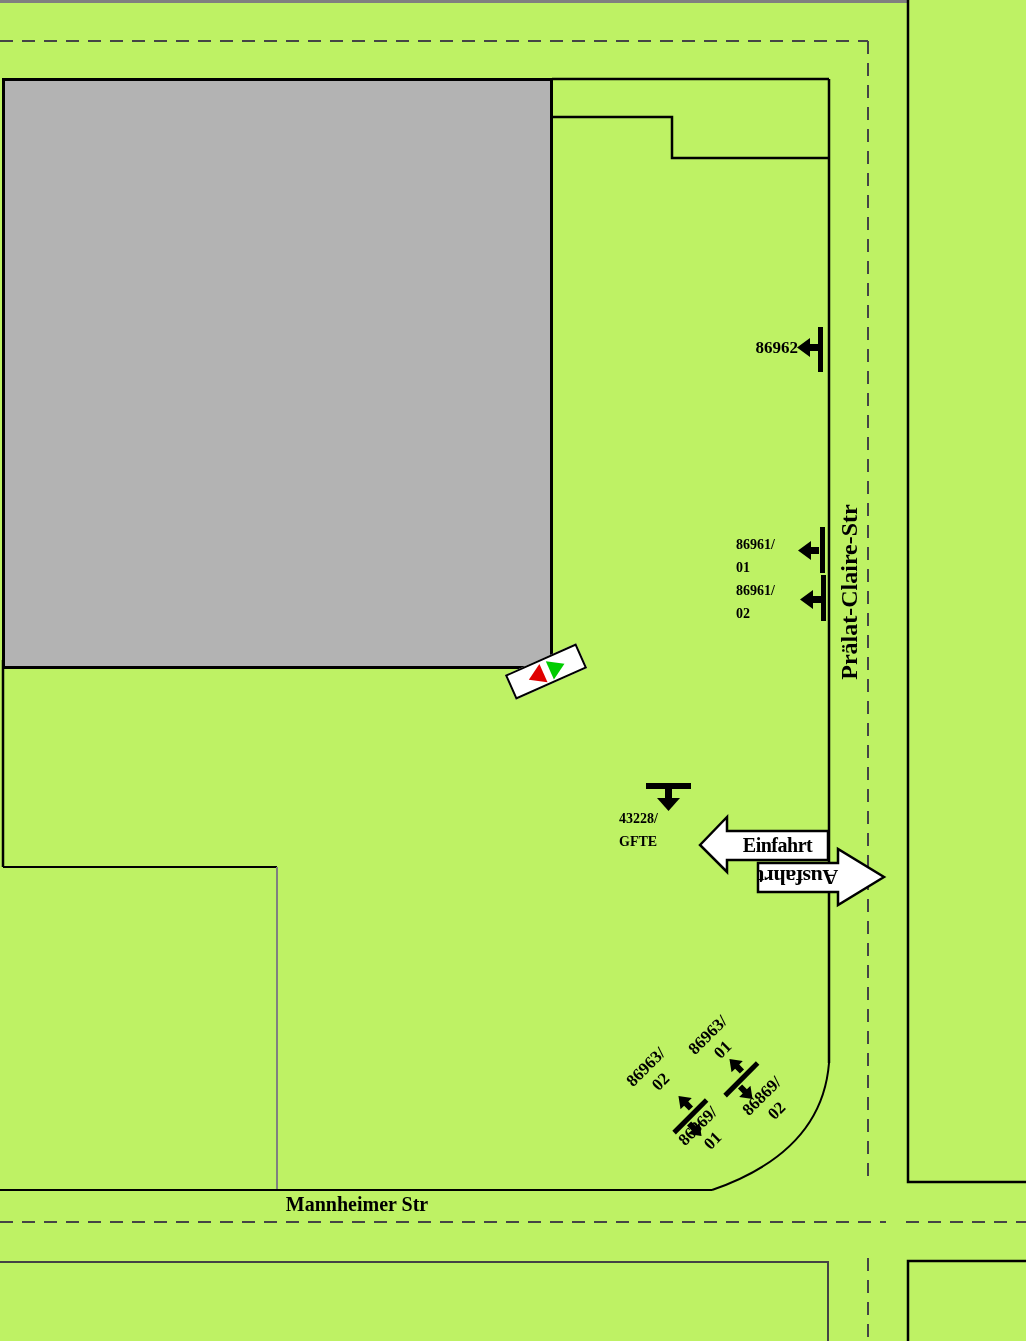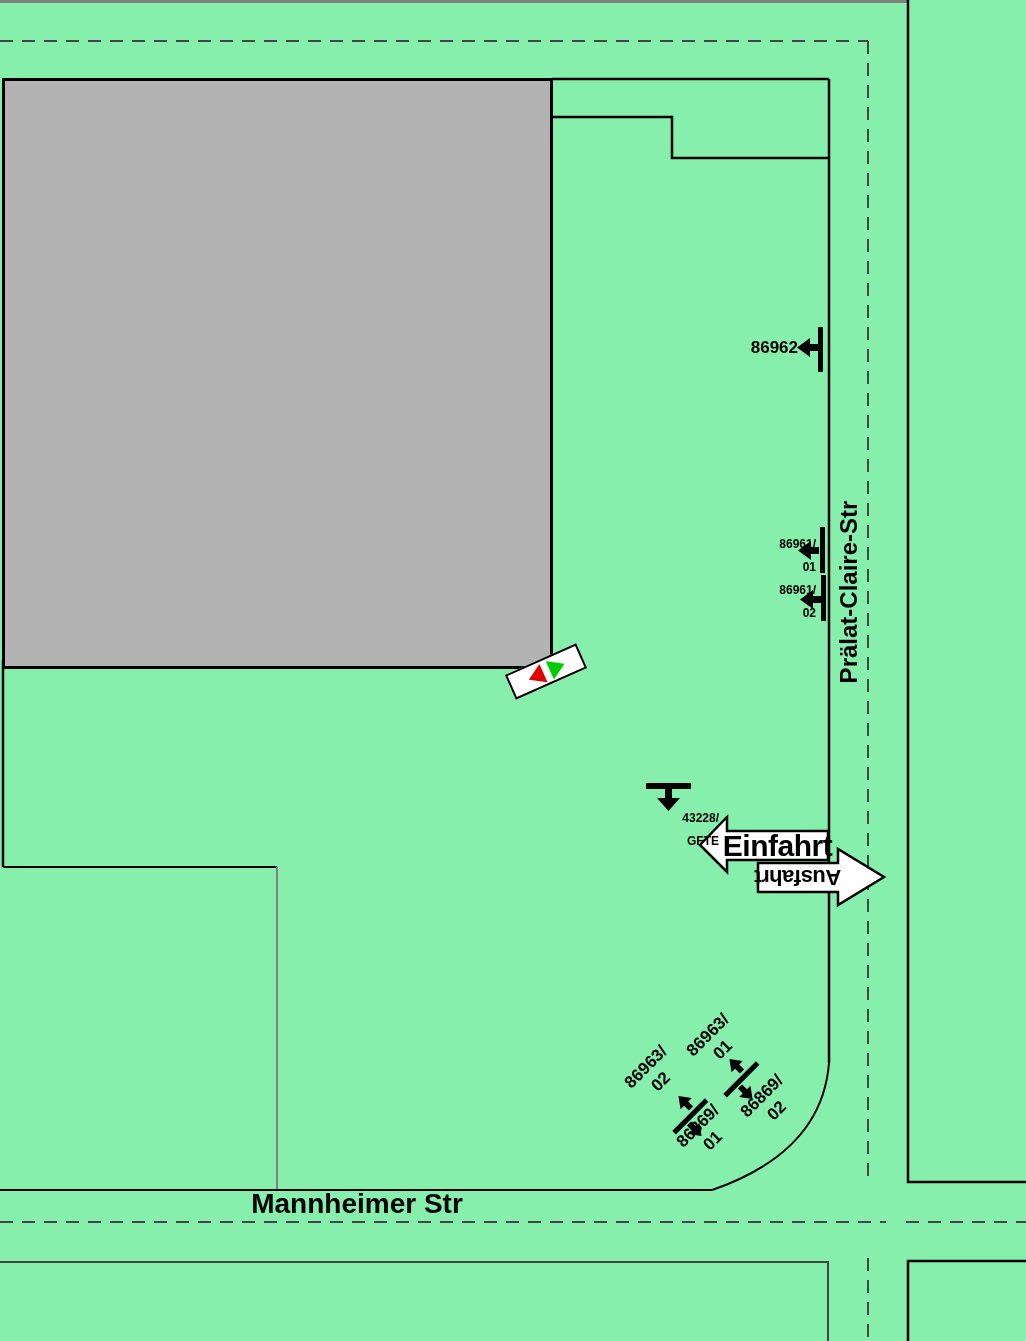--- a/index.html
+++ b/index.html
@@ -1,40 +1,40 @@
 <!DOCTYPE html>
 <html style="--building_fill: #b3b3b3; --line_black: #000000; --dashed_gray: #454545; --boundary_gray: #808080; --signal_red: #e00000; --signal_green: #00cc00;"><head>
 <meta charset="utf-8">
 <style>
   html,body{margin:0;padding:0;background:#fff;}
   #stage{
     position:relative;width:1026px;height:1341px;overflow:hidden;
-    background:#86efac;font-family:Liberation Sans, sans-serif;
+    background:#bef264;font-family:Liberation Serif, serif;
     color:#000;
   }
   #linework{position:absolute;left:0;top:0;z-index:2;}
   #building{
     position:absolute;left:2px;top:78px;width:551px;height:591px;
     background:var(--building_fill,#b3b3b3);
     border:3px solid var(--line_black,#000);box-sizing:border-box;z-index:1;
   }
   .center{display:flex;align-items:center;justify-content:center;text-align:center;}
   .bb-bar{position:absolute;background:#000;z-index:3;}
   .bb-arrow{position:absolute;z-index:3;}
-  .bb-label{position:absolute;font-weight:bold;font-size:12px;line-height:23px;
-    text-align:right;z-index:4;white-space:nowrap;}
+  .bb-label{position:absolute;font-weight:bold;font-size:14px;line-height:23px;
+    text-align:left;z-index:4;white-space:nowrap;}
   .rot-label{
     position:absolute;width:70px;height:44px;font-weight:bold;font-size:17px;
     line-height:21px;text-align:center;transform:rotate(-45deg);z-index:4;white-space:nowrap;
   }
   .dbl-sign{position:absolute;width:52px;height:52px;transform:rotate(45deg);z-index:3;}
   #gate-arrows{position:absolute;left:0;top:0;z-index:3;}
   #entry-label{
     position:absolute;left:727px;top:830px;width:101px;height:31px;
-    font-size:30px;font-weight:bold;z-index:4;letter-spacing:-0.5px;text-align:center;
+    font-size:20px;font-weight:bold;z-index:4;letter-spacing:-0.5px;text-align:center;
   }
   #exit-label{
     position:absolute;left:758px;top:862px;width:80px;height:31px;
     font-size:22px;font-weight:bold;transform:rotate(180deg);z-index:4;letter-spacing:-0.5px;
   }
   #signal-sign{
     position:absolute;left:507px;top:658px;width:78px;height:27px;
     background:#fff;border:2px solid #000;box-sizing:border-box;
     transform:rotate(-24deg);display:flex;align-items:center;justify-content:center;
     gap:7px;z-index:3;
@@ -42,21 +42,21 @@
   .tri-left{width:0;height:0;border-top:10px solid transparent;
     border-bottom:10px solid transparent;border-right:16px solid var(--signal_red,#e00000);}
   .tri-right{width:0;height:0;border-top:10px solid transparent;
     border-bottom:10px solid transparent;border-left:16px solid var(--signal_green,#00cc00);}
   #street-v-label{
     position:absolute;left:739px;top:577px;width:220px;height:30px;
     font-size:24px;font-weight:bold;transform:rotate(-90deg);z-index:4;
   }
   #street-h-label{
     position:absolute;left:237px;top:1190px;width:240px;height:28px;
-    font-size:28px;font-weight:bold;z-index:4;
+    font-size:20px;font-weight:bold;z-index:4;
   }
 </style>
 </head>
 <body>
 
 <div id="stage">
 
   <div id="building"></div>
 
   <svg id="linework" width="1026" height="1341" viewBox="0 0 1026 1341">

